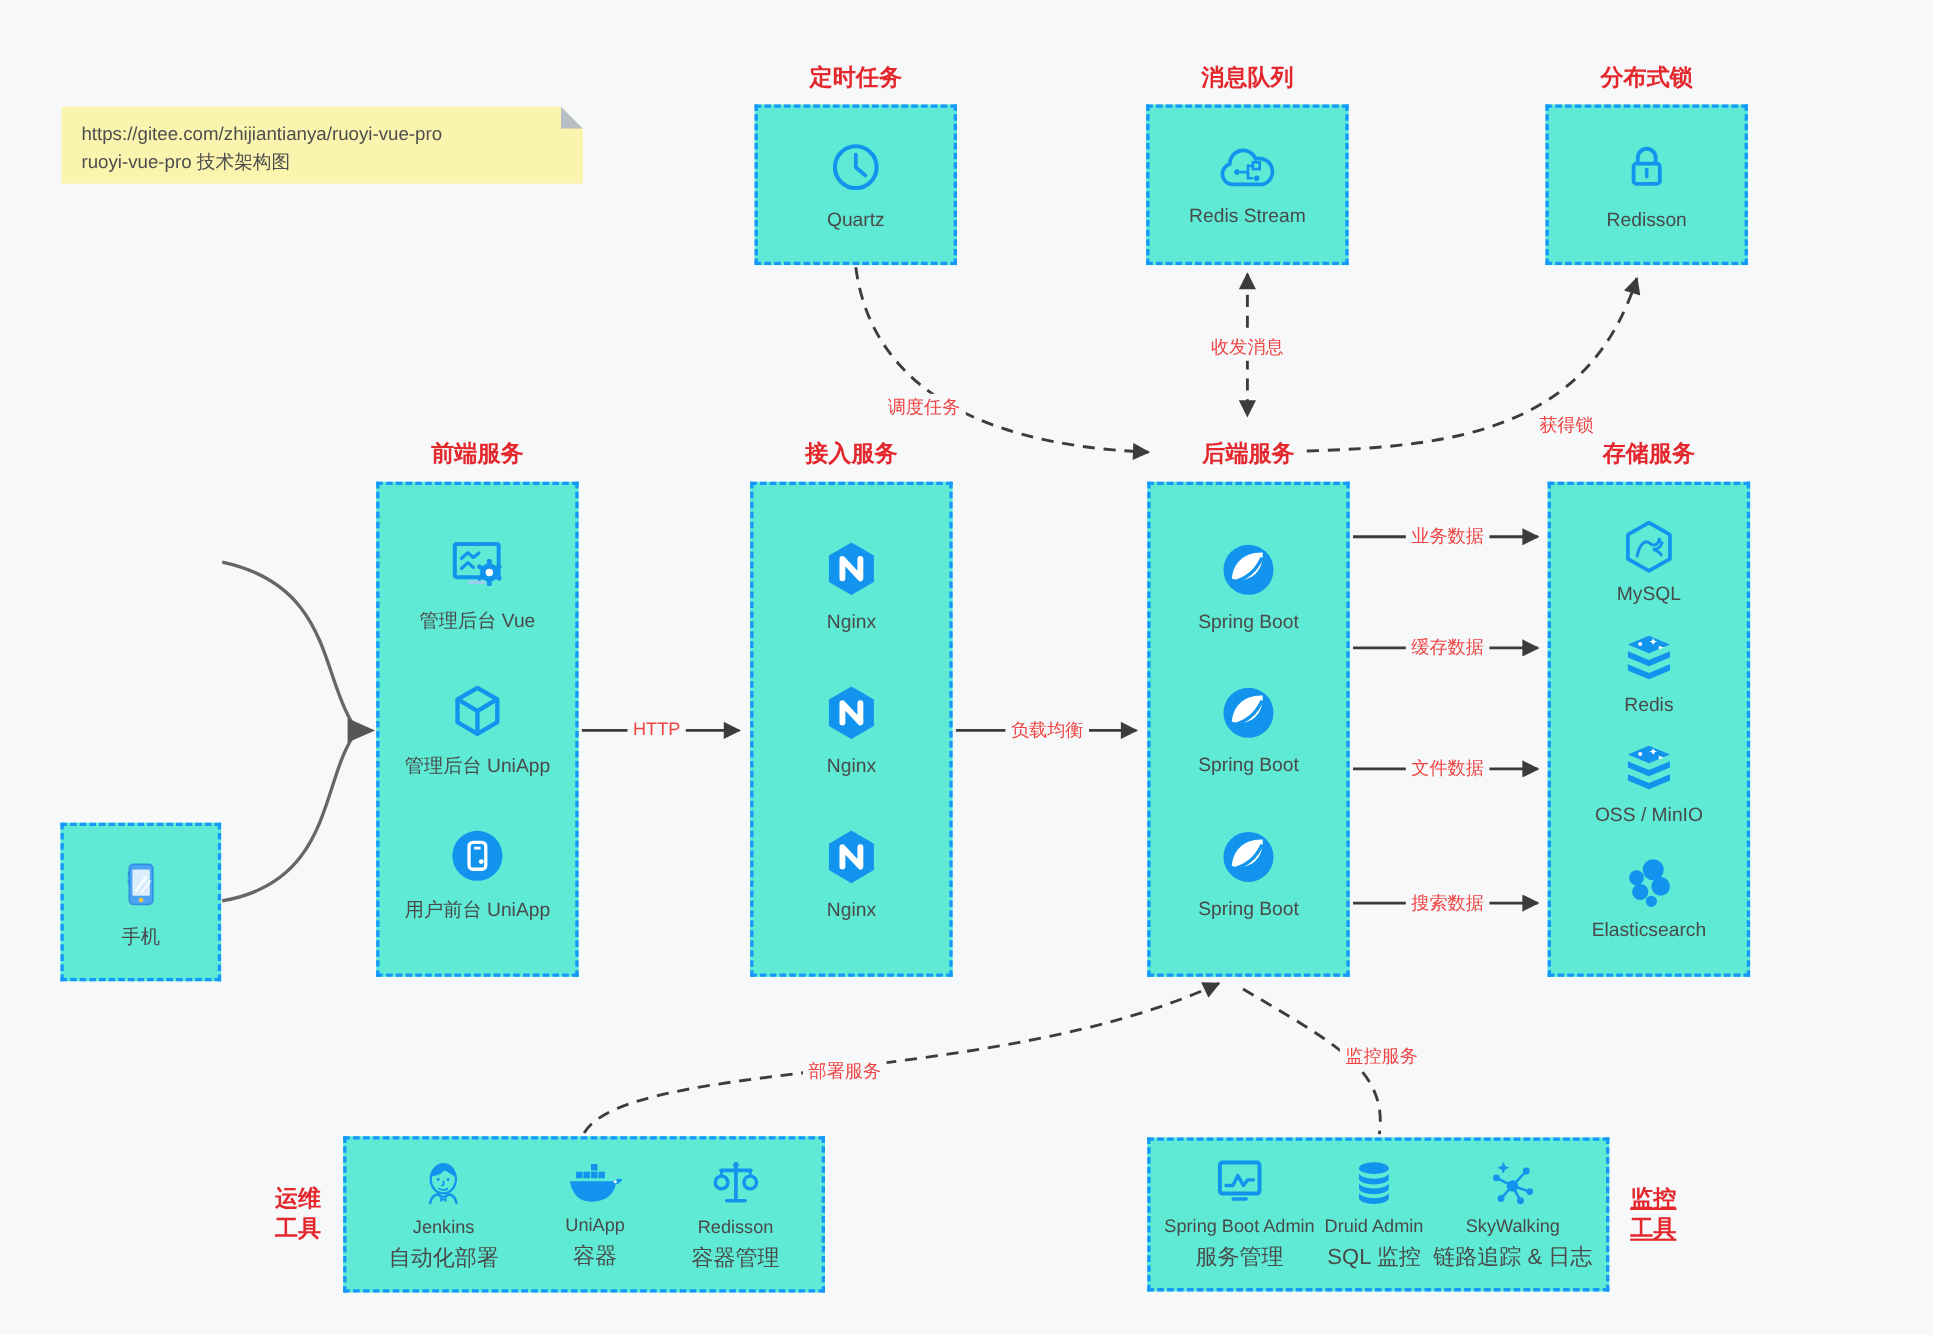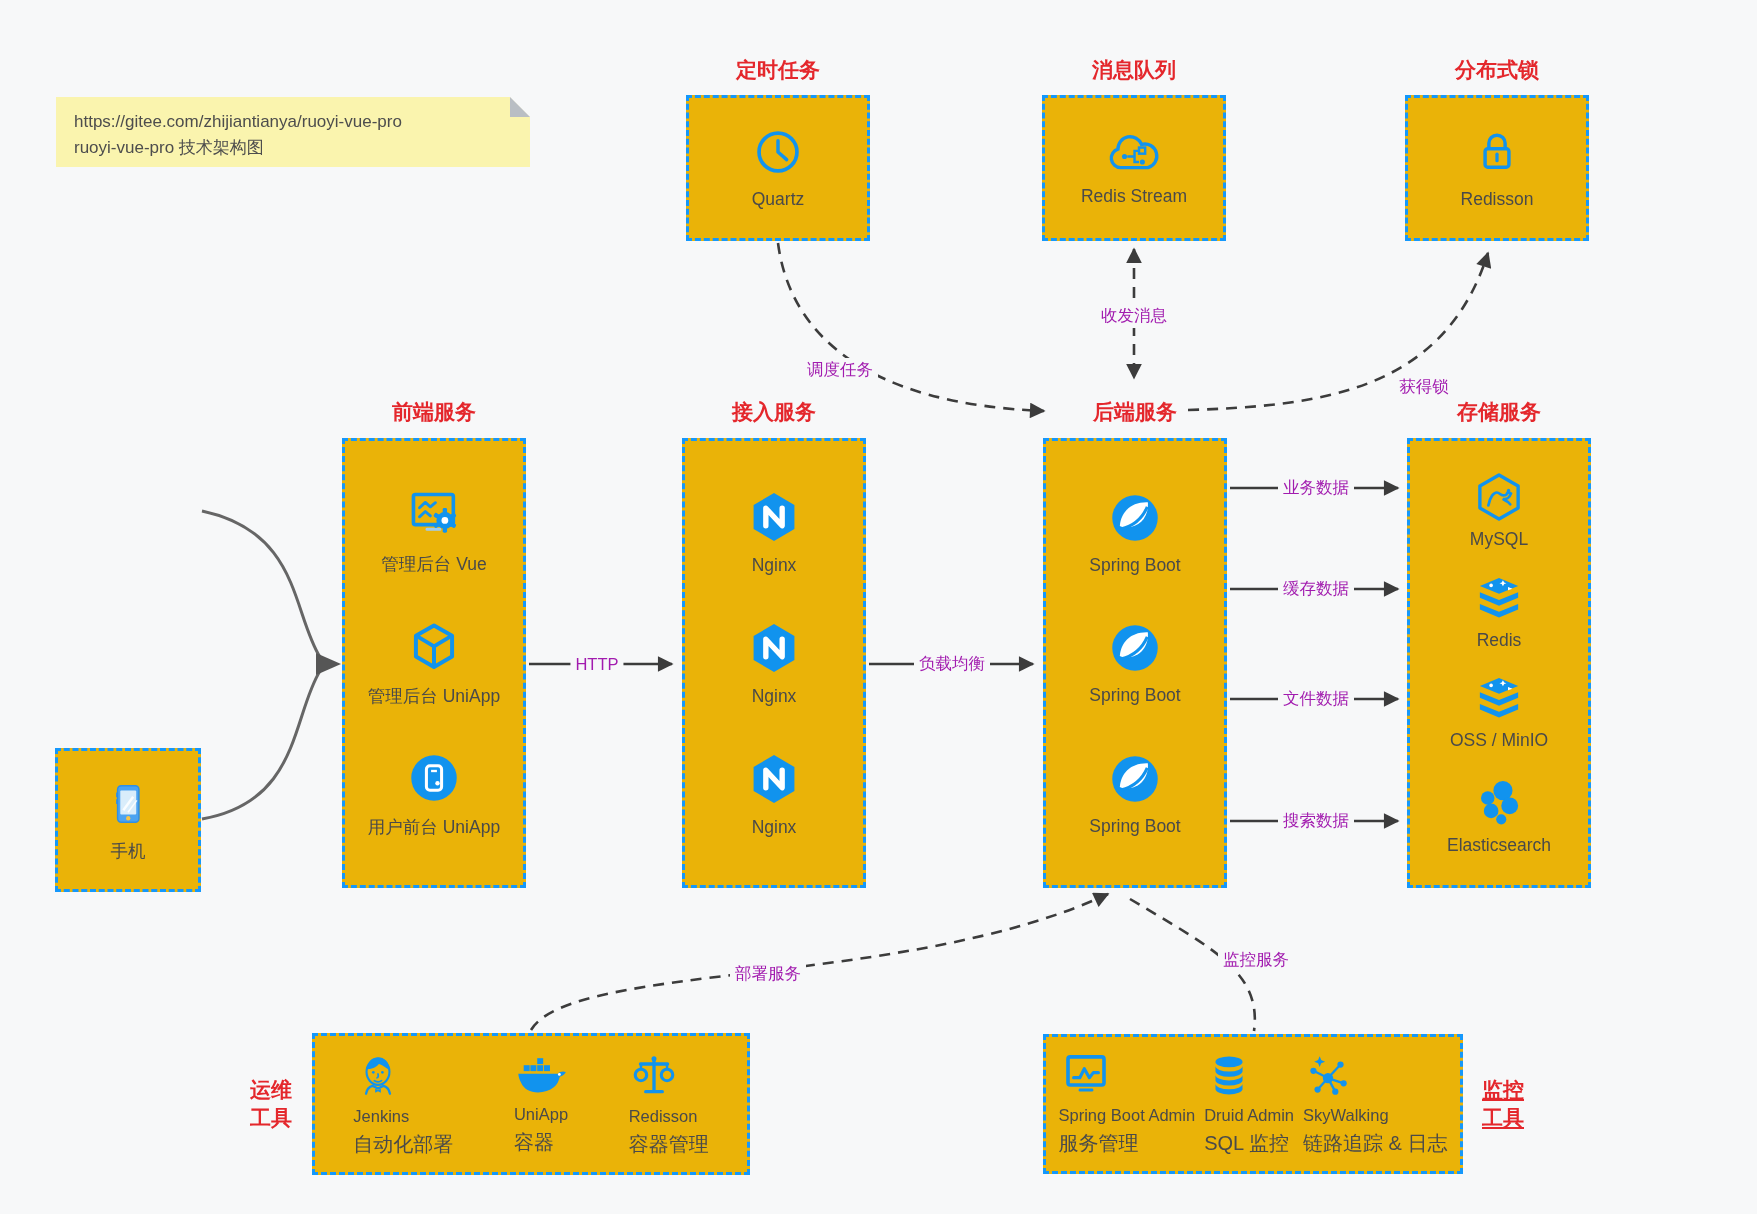--- a/index.html
+++ b/index.html
@@ -10,21 +10,21 @@
     --wire:#3c3c3c;
     --bg:#f7f8f9;
     --note:#faf4ae;
   }
   *{box-sizing:border-box;margin:0;padding:0;}
   body{background:#e9eaeb;font-family:"Liberation Sans","DejaVu Sans",sans-serif;}
   .canvas{position:relative;width:1757px;height:1214px;background:var(--bg);overflow:hidden;}
 
   .wires{position:absolute;left:0;top:0;width:1757px;height:1214px;pointer-events:none;}
 
-  .box{background:#eab308;border:3px dashed var(--blue);}
+  .box{background:#5eead4;border:3px dashed var(--blue);}
 
   
   .note{position:absolute;left:56px;top:97px;width:474px;height:70px;
         background:linear-gradient(225deg,var(--bg) 0 14px,var(--note) 14.5px);
         padding:12px 16px 0 18px;color:#4d4d4d;font-size:17px;line-height:1.5;}
   .note svg.fold{position:absolute;top:0;right:0;}
 
   
   .tgroup{position:absolute;width:184px;text-align:center;}
   .g-title{font-size:21px;font-weight:bold;color:var(--red);height:26px;margin-bottom:13px;}
@@ -36,29 +36,29 @@
 
   
   .col{position:absolute;top:398px;width:184px;text-align:center;}
   .col-box{margin-top:14px;height:450px;display:flex;flex-direction:column;
            justify-content:space-evenly;align-items:center;padding:4px 0;}
   .node{display:flex;flex-direction:column;align-items:center;gap:9px;}
   .node-label{font-size:17.5px;color:var(--ink);white-space:nowrap;}
 
   
   .toolbox{position:absolute;display:flex;align-items:center;justify-content:space-around;padding:0 8px;}
-  .tool{display:flex;flex-direction:column;gap:3px;}
+  .tool{display:flex;flex-direction:column;align-items:center;gap:3px;}
   .tool .node-label{font-size:16.5px;line-height:1.35;}
   .tool-desc{font-size:20px;color:var(--ink);line-height:1.35;}
   .side-label{position:absolute;width:74px;text-align:center;color:var(--red);
               font-size:21px;font-weight:bold;line-height:1.35;}
 
   
   .edge-label{position:absolute;transform:translate(-50%,-50%);background:var(--bg);
-              color:#a21caf;font-size:16.5px;padding:1px 5px;white-space:nowrap;}
+              color:#ef4444;font-size:16.5px;padding:1px 5px;white-space:nowrap;}
 
   
   .st{fill:none;stroke:var(--icon);}
   .fl{fill:var(--icon);}
   .wf{fill:#fff;}
   .ws{fill:none;stroke:#fff;}
 </style>
 </head>
 <body>
 

